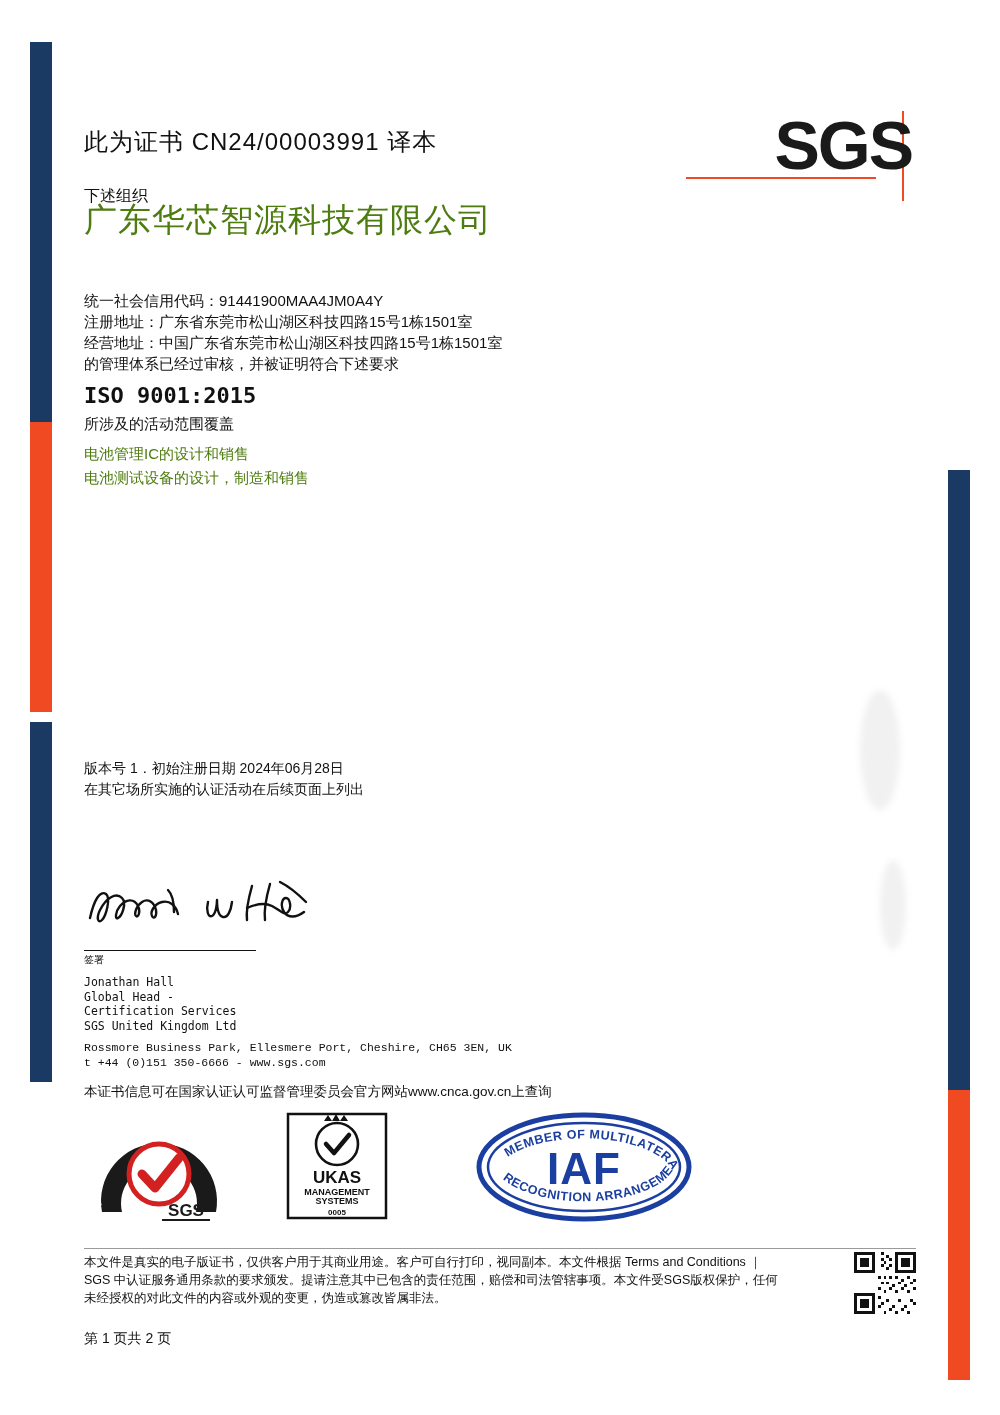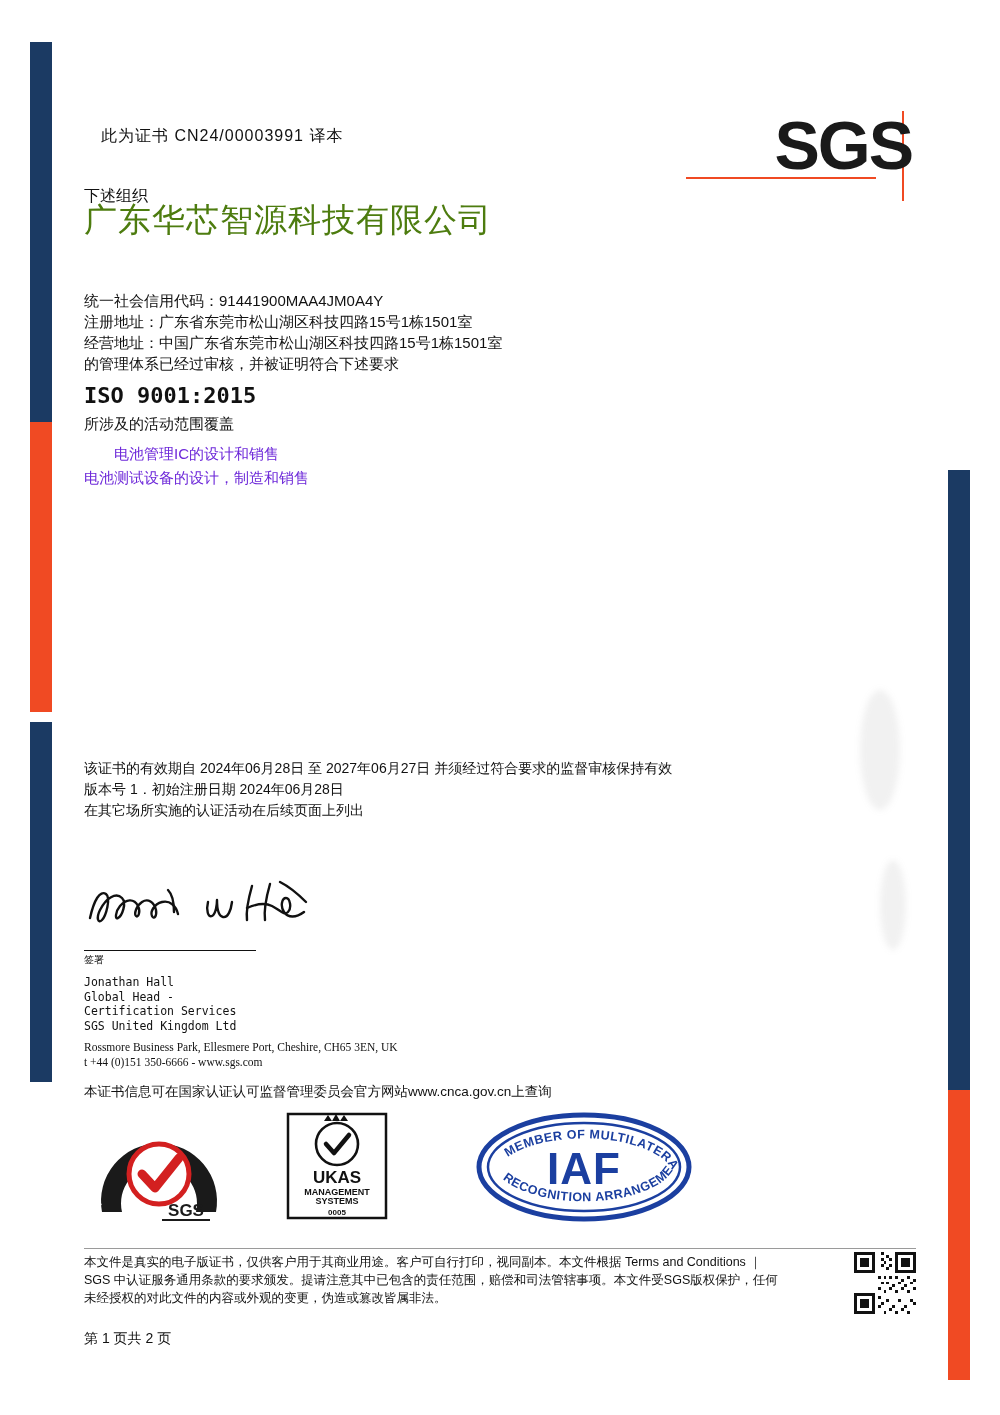--- a/index.html
+++ b/index.html
@@ -68,25 +68,24 @@
   .sgs-logo .rule-v {
     position: absolute;
     right: 12px; top: 6px; width: 2px; height: 90px;
     background: #f04a23;
   }
 
   
   .translation-line {
     position: absolute;
     left: 0; top: 126px;
-    font-size: 16px;
+    font-size: 24px;
     letter-spacing: 1px;
     color: #111;
     font-family: "Liberation Sans", sans-serif;
-    margin-left: 17px;
   }
   .org-label {
     position: absolute;
     left: 0; top: 170px;
     font-size: 16px;
     color: #111;
     margin-top: 16px;
   }
   .org-name {
     position: absolute;
@@ -122,22 +121,21 @@
     position: absolute;
     left: 0; top: 415px;
     font-size: 15px;
     color: #111;
   }
   .scope-lines {
     position: absolute;
     left: 0; top: 442px;
     font-size: 15px;
     line-height: 24px;
-    color: #6d28d9;
-    text-align: center;
+    color: #4d7c0f;
   }
 
   
   .validity {
     position: absolute;
     left: 0; top: 758px;
     font-size: 14px;
     line-height: 21px;
     color: #111;
     white-space: nowrap;
@@ -165,21 +163,21 @@
     left: 0px; top: 975px;
     font-family: "DejaVu Sans Mono", monospace;
     font-size: 11.5px;
     line-height: 14.5px;
     color: #111;
     letter-spacing: 0px;
   }
   .sig-address {
     position: absolute;
     left: 0px; top: 1040px;
-    font-family: Liberation Serif, serif;
+    font-family: Liberation Mono, monospace;
     font-size: 11.5px;
     line-height: 15px;
     color: #111;
   }
   .cnca-note {
     position: absolute;
     left: 0px; top: 1083px;
     font-size: 13.5px;
     color: #111;
     text-align: center;
@@ -258,21 +256,20 @@
   </div>
 
   <div class="std">ISO 9001:2015</div>
   <div class="scope-intro">所涉及的活动范围覆盖</div>
   <div class="scope-lines">
     <div>电池管理IC的设计和销售</div>
     <div>电池测试设备的设计，制造和销售</div>
   </div>
 
   <div class="validity">
-    <div>该证书的有效期自  2024年06月28日 至  2027年06月27日  并须经过符合要求的监督审核保持有效</div>
     <div>版本号 1．初始注册日期  2024年06月28日</div>
     <div>在其它场所实施的认证活动在后续页面上列出</div>
   </div>
 
   <svg class="signature-svg" width="260" height="70" viewBox="0 0 260 70">
     <g fill="none" stroke="#111" stroke-width="2.4" stroke-linecap="round" stroke-linejoin="round">
       <path d="M6 46 C 10 28, 16 18, 22 22 C 27 26, 22 44, 18 48 C 14 52, 12 46, 16 38 C 22 26, 32 20, 38 26 C 43 31, 38 44, 34 46 C 31 48, 31 40, 36 34 C 42 27, 50 26, 54 34 C 57 40, 54 46, 52 44 C 50 42, 52 34, 58 30 C 64 26, 70 30, 72 38 C 73 44, 70 48, 68 44 C 66 40, 70 32, 78 30 C 86 28, 92 34, 94 42"></path>
       <path d="M84 18 C 88 22, 90 30, 90 40"></path>
       <path d="M124 30 C 122 38, 124 46, 128 44 C 132 42, 133 32, 133 28 C 133 34, 134 44, 139 45 C 144 46, 147 38, 148 30"></path>
       <path d="M168 14 C 164 28, 162 40, 163 48"></path>

